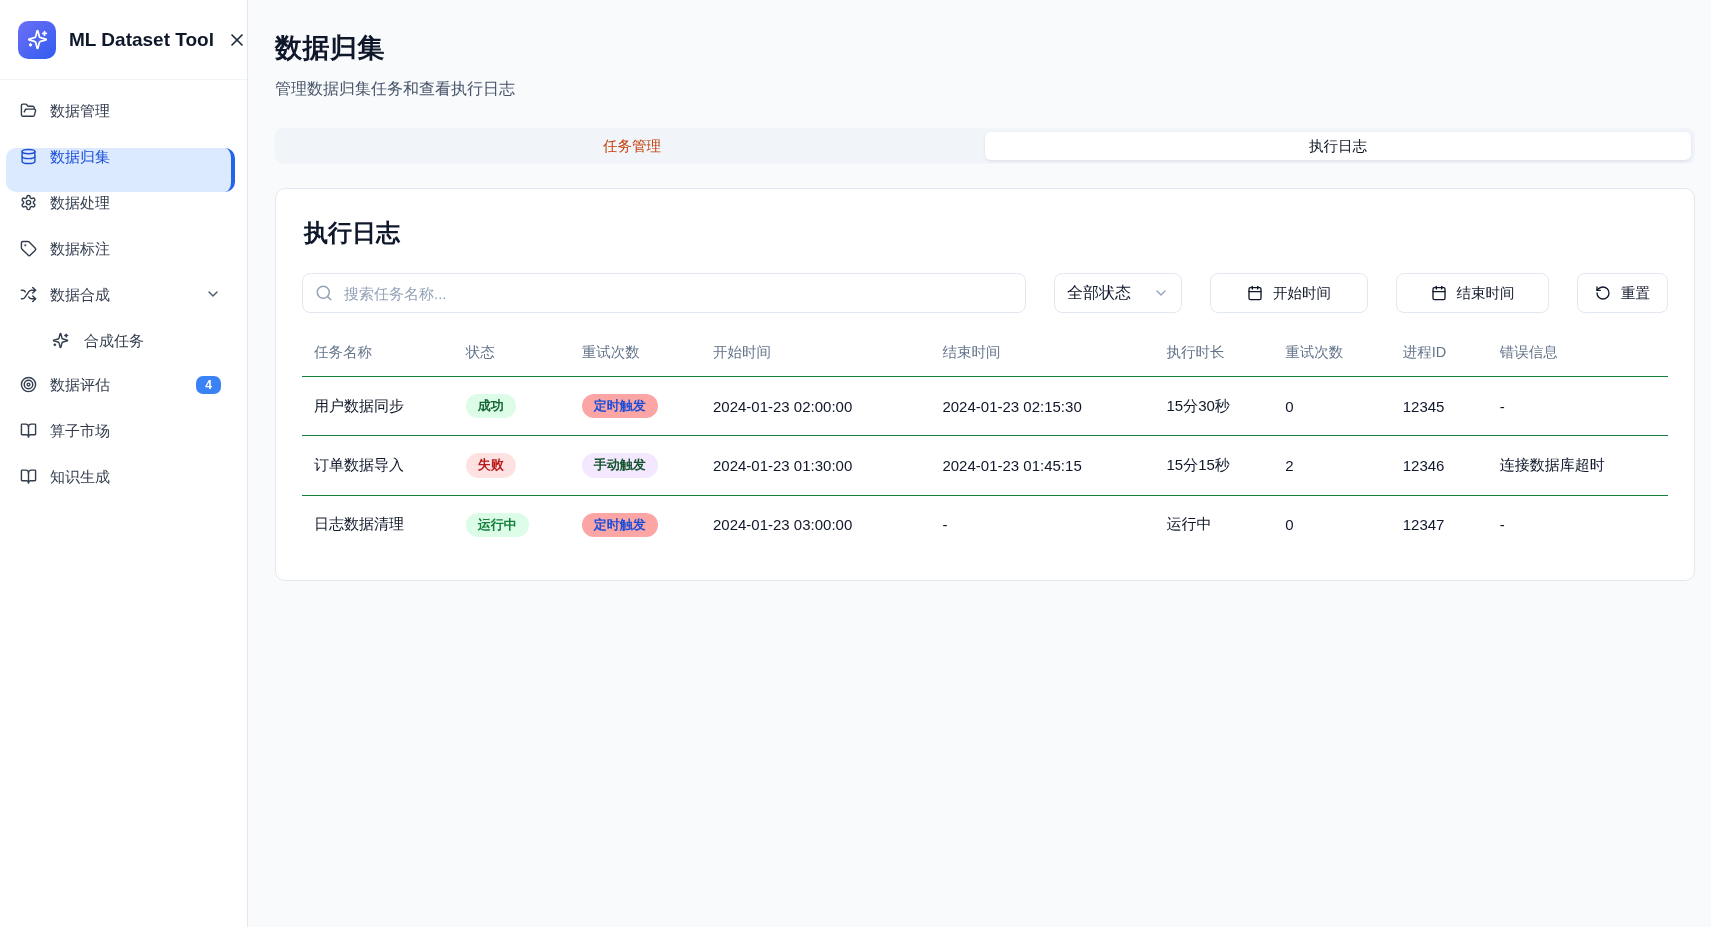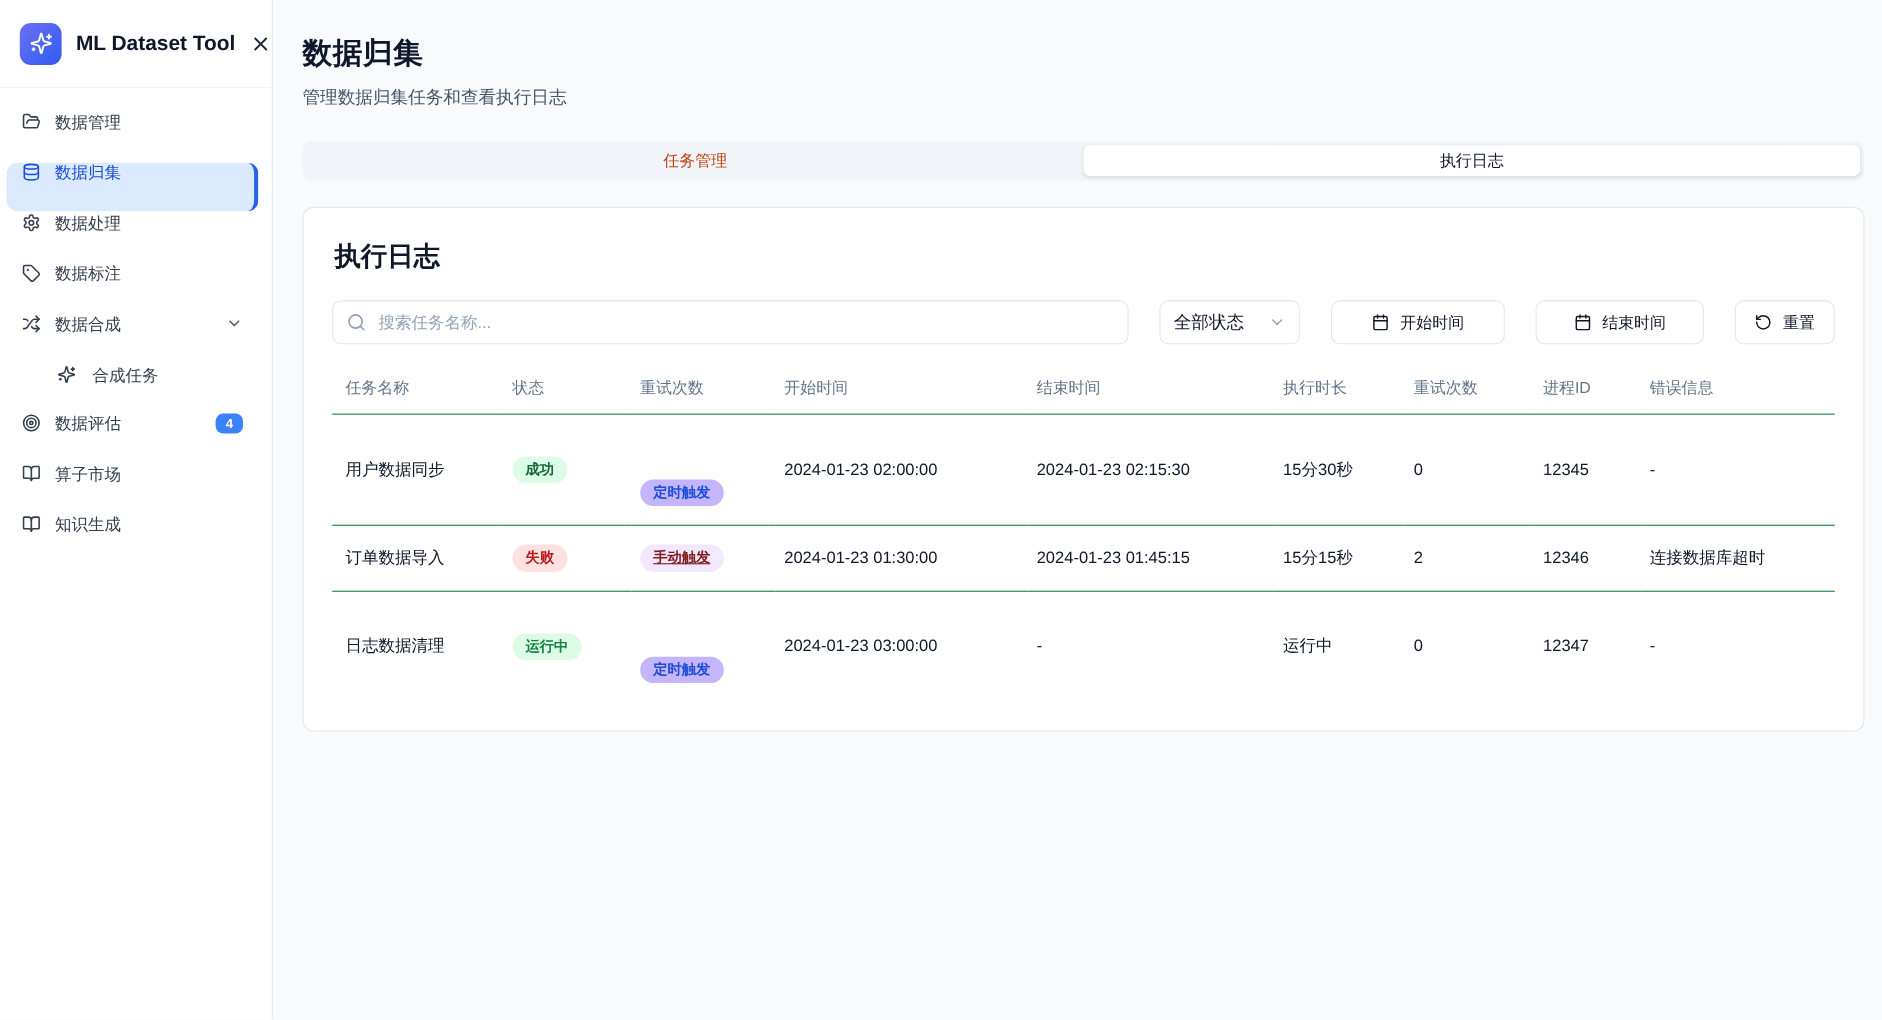--- a/index.html
+++ b/index.html
@@ -61,22 +61,22 @@
   .log-table th:nth-child(3){width:9.6%}  .log-table th:nth-child(4){width:16.8%}
   .log-table th:nth-child(5){width:16.4%} .log-table th:nth-child(6){width:8.7%}
   .log-table th:nth-child(7){width:8.6%}  .log-table th:nth-child(8){width:7.1%}
   .log-table th:nth-child(9){width:12.9%}
   .log-table td { border-top:1px solid #15803d; padding:17px 8px; font-size:15px; color:#0f172a; white-space:nowrap; overflow:hidden; }
   .task-name { font-weight:500; }
   .badge { display:inline-block; padding:4px 12px; border-radius:9999px; font-size:13px; font-weight:600; line-height:1.25; }
   .badge.success   { background:#dcfce7; color:#166534; }
   .badge.failed    { background:#fee2e2; color:#b91c1c; }
   .badge.running   { background:#dcfce7; color:#15803d; }
-  .badge.scheduled { background:#c4b5fd; color:#1d4ed8;margin-top:42px; }
-  .badge.manual    { background:#f3e8ff; color:#7f1d1d;text-decoration:underline; }
+  .badge.scheduled { background:#fca5a5; color:#1d4ed8; }
+  .badge.manual    { background:#f3e8ff; color:#14532d; }
   .error-text { color:#dc2626; }
 </style>
 </head>
 <body>
 
 <aside class="sidebar">
   <div class="sidebar-header">
     <div class="logo">
       <span>
           <svg viewBox="0 0 24 24" fill="none" stroke="currentColor" stroke-width="2" stroke-linecap="round" stroke-linejoin="round">

